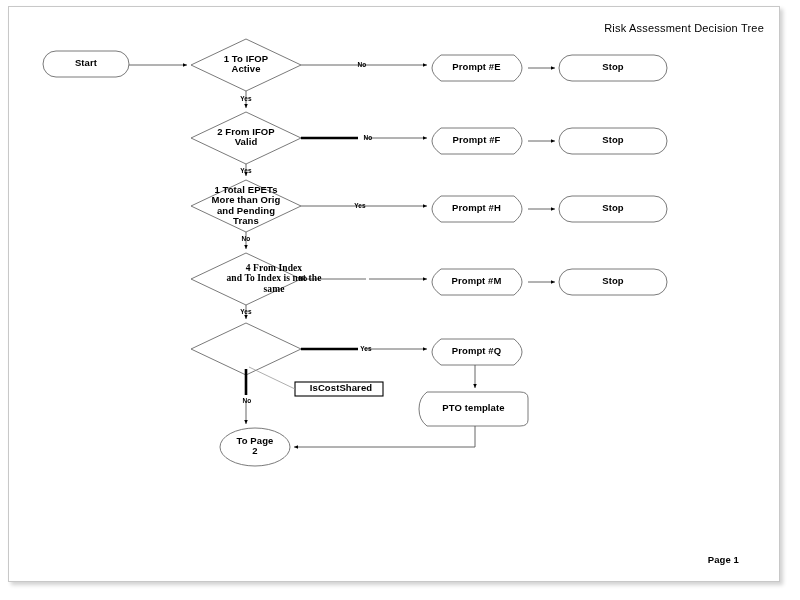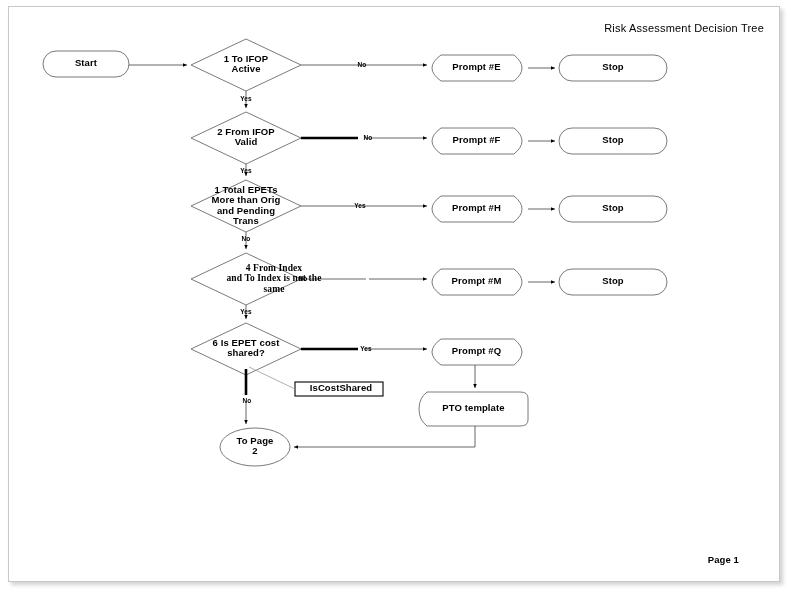--- a/index.html
+++ b/index.html
@@ -178,22 +178,20 @@
 
     <div class="lbl shape-text" style="left:176px; top:178px; width:122px;">1 Total EPETs
 More than Orig
 and Pending
 Trans</div>
 
     <div class="lbl shape-text" style="left:185px; top:256px; width:160px; text-align:center;font-family:Liberation Serif, serif;">4 From Index
 and To Index is not the
 same</div>
 
-    <div class="lbl shape-text" style="left:178px; top:331px; width:118px;">6 Is EPET cost
-shared?</div>
 
     <div class="lbl shape-text" style="left:414px; top:55px; width:107px;">Prompt #E</div>
     <div class="lbl shape-text" style="left:414px; top:128px; width:107px;">Prompt #F</div>
     <div class="lbl shape-text" style="left:414px; top:196px; width:107px;">Prompt #H</div>
     <div class="lbl shape-text" style="left:414px; top:269px; width:107px;">Prompt #M</div>
     <div class="lbl shape-text" style="left:414px; top:339px; width:107px;">Prompt #Q</div>
 
     <div class="lbl shape-text" style="left:550px; top:55px; width:108px;">Stop</div>
     <div class="lbl shape-text" style="left:550px; top:128px; width:108px;">Stop</div>
     <div class="lbl shape-text" style="left:550px; top:196px; width:108px;">Stop</div>

